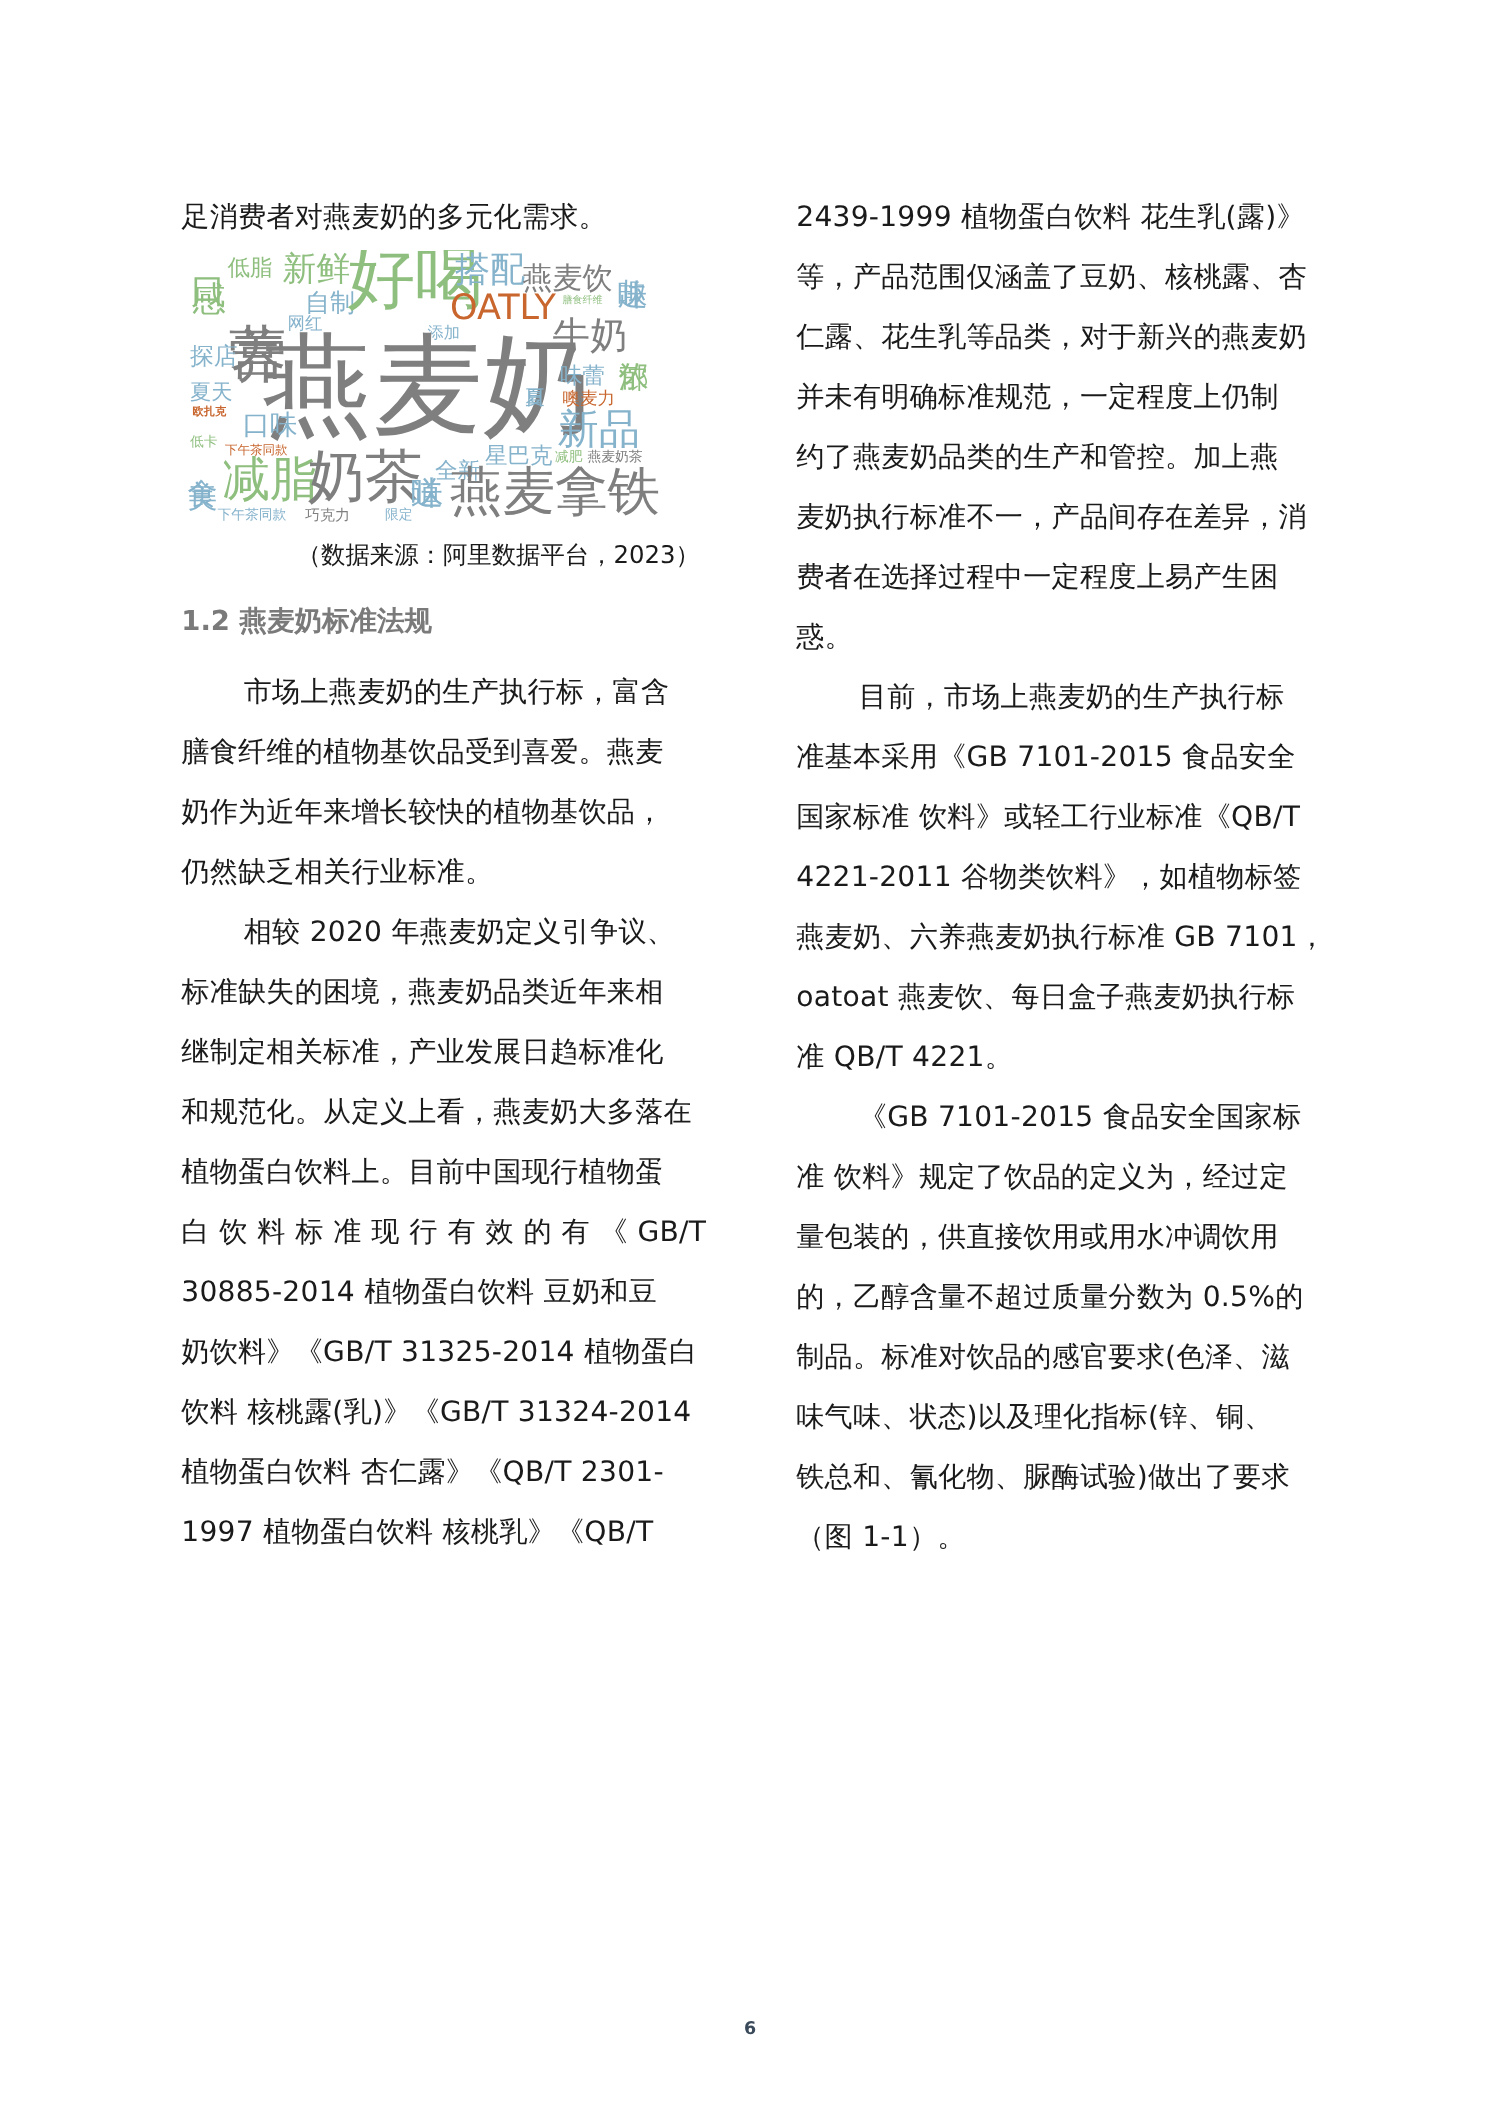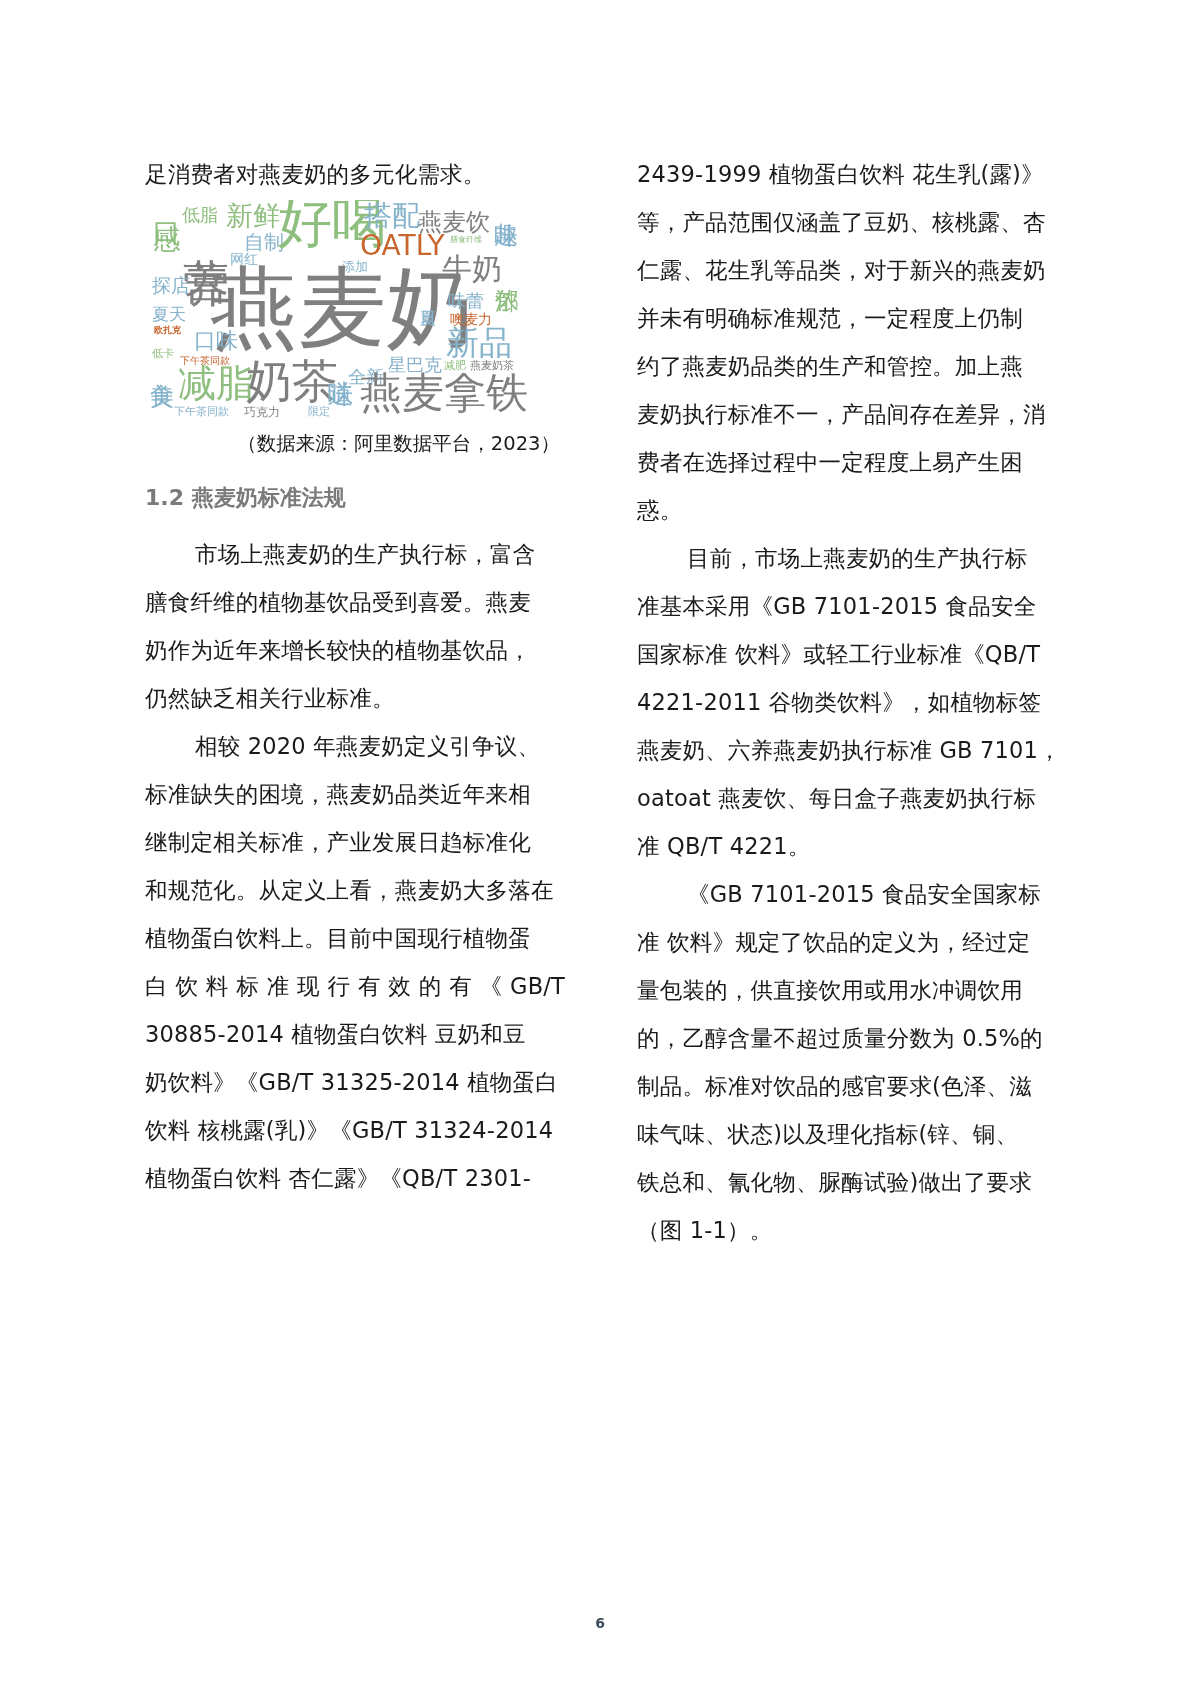--- a/index.html
+++ b/index.html
@@ -81,20 +81,21 @@
     <div class="line indent">相较 2020 年燕麦奶定义引争议、</div>
     <div class="line">标准缺失的困境，燕麦奶品类近年来相</div>
     <div class="line">继制定相关标准，产业发展日趋标准化</div>
     <div class="line">和规范化。从定义上看，燕麦奶大多落在</div>
     <div class="line">植物蛋白饮料上。目前中国现行植物蛋</div>
     <div class="line justify">白饮料标准现行有效的有《GB/T</div>
     <div class="line">30885-2014 植物蛋白饮料 豆奶和豆</div>
     <div class="line">奶饮料》《GB/T 31325-2014 植物蛋白</div>
     <div class="line">饮料 核桃露(乳)》《GB/T 31324-2014</div>
     <div class="line">植物蛋白饮料 杏仁露》《QB/T 2301-</div>
+    <div class="line">1997 植物蛋白饮料 核桃乳》《QB/T</div>
   </div>
 </div>
 
 <div class="col col-right">
   <div>
     <div class="line">2439-1999 植物蛋白饮料 花生乳(露)》</div>
     <div class="line">等，产品范围仅涵盖了豆奶、核桃露、杏</div>
     <div class="line">仁露、花生乳等品类，对于新兴的燕麦奶</div>
     <div class="line">并未有明确标准规范，一定程度上仍制</div>
     <div class="line">约了燕麦奶品类的生产和管控。加上燕</div>

